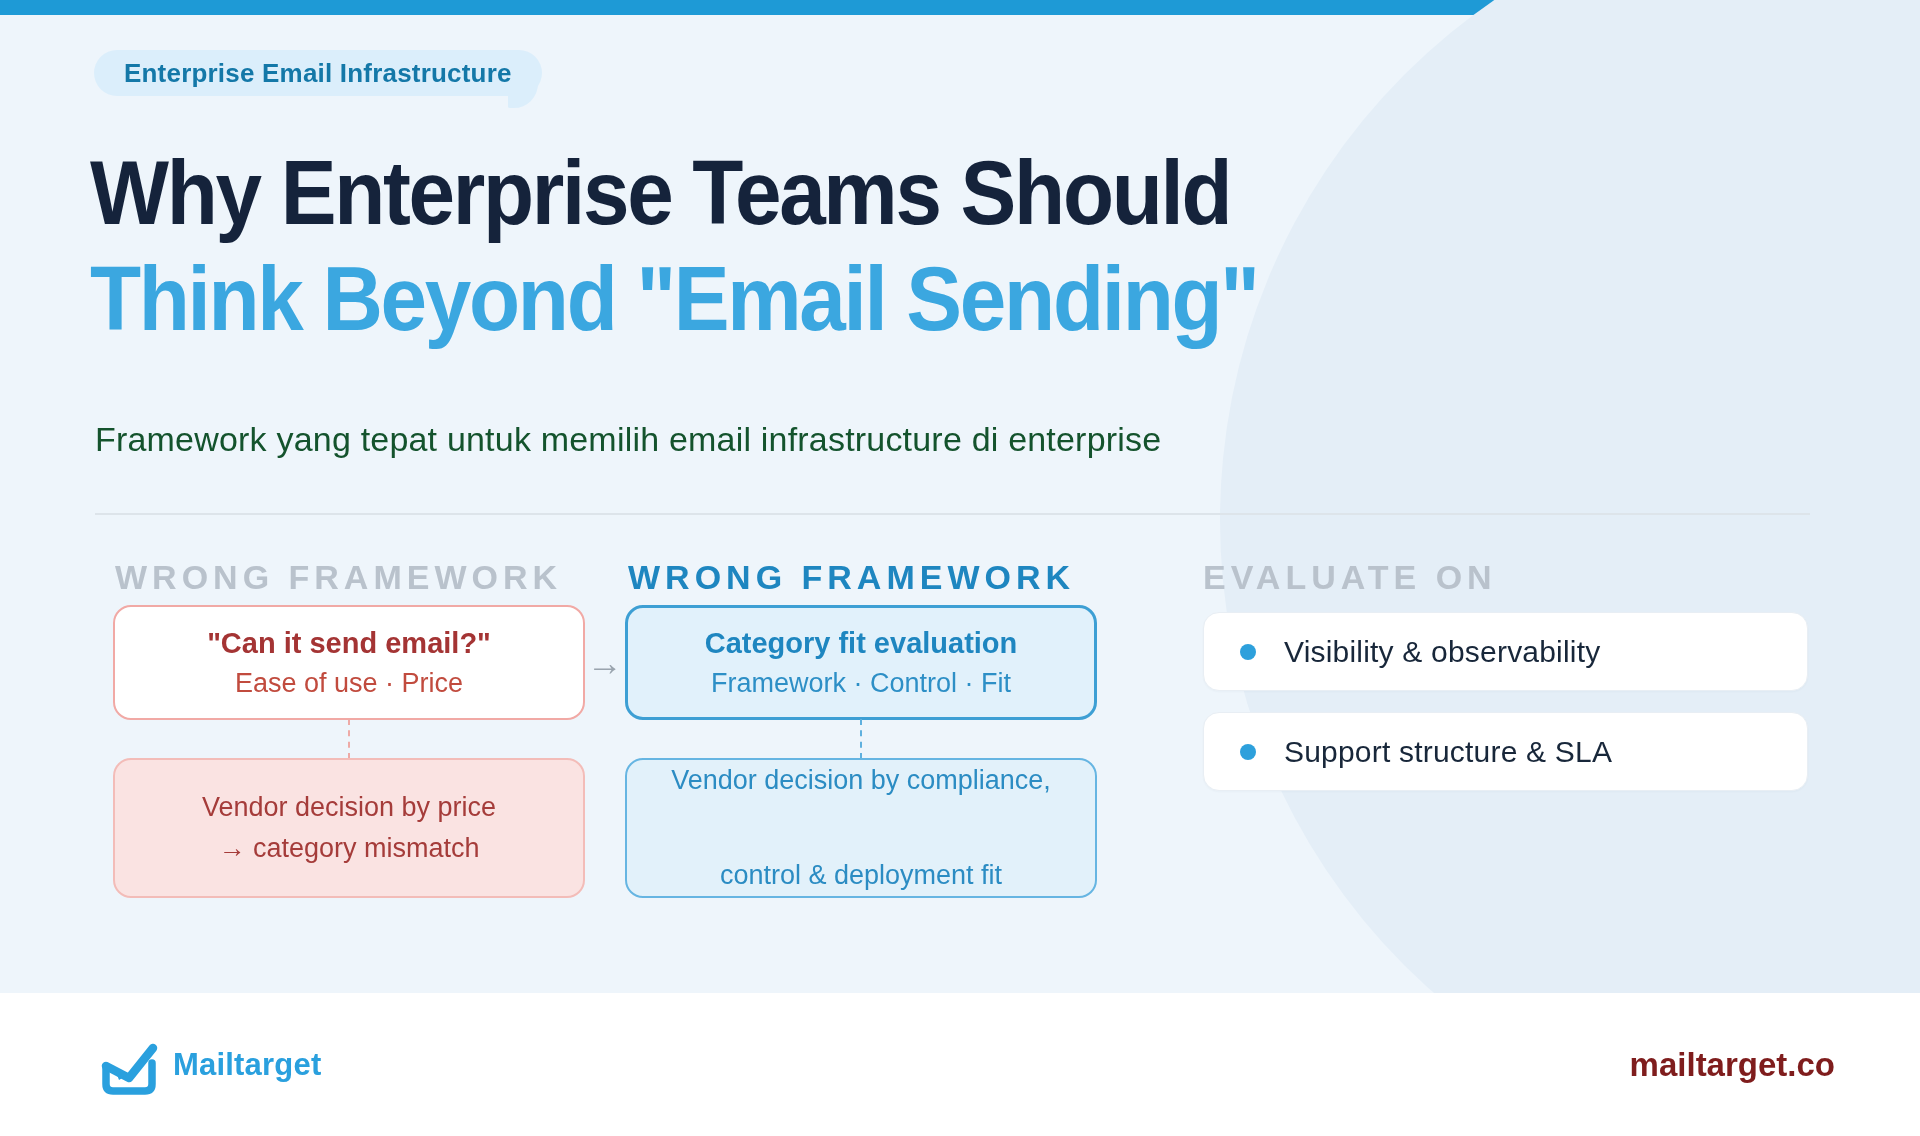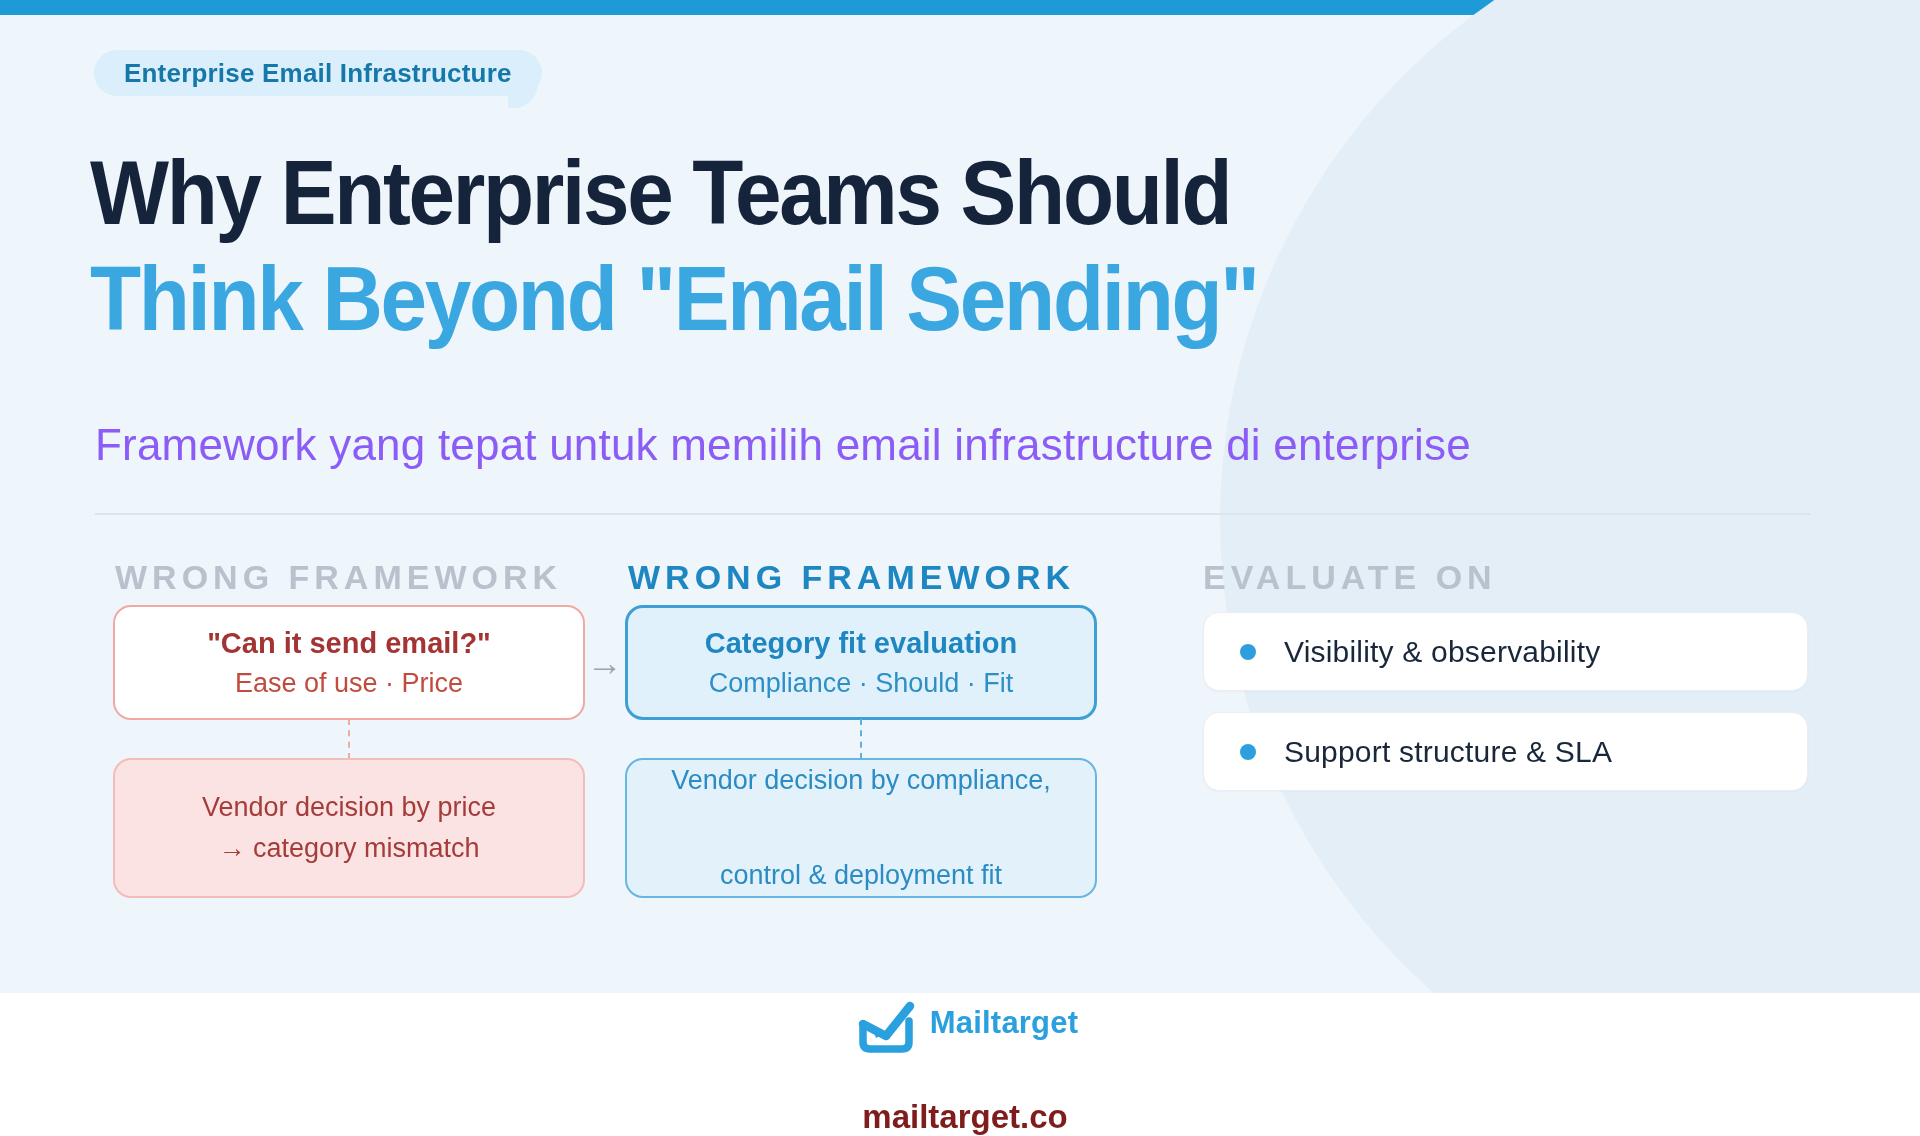--- a/index.html
+++ b/index.html
@@ -26,21 +26,21 @@
   
   .title{
     position:absolute;left:90px;top:140px;margin:0;z-index:2;
     font-size:90px;line-height:106px;font-weight:700;letter-spacing:-2.5px;
     transform:scaleX(.93);transform-origin:left top;white-space:nowrap;
   }
   .title .line1{display:block;color:#15233b;}
   .title .line2{display:block;color:#3ba7e0;}
   .subtitle{
     position:absolute;left:95px;top:420px;z-index:2;
-    font-size:44px;color:#8b5cf6;letter-spacing:.2px;
+    font-size:34px;color:#14532d;letter-spacing:.2px;
   }
   .divider{position:absolute;left:95px;top:513px;width:1715px;height:2px;background:#dde4ea;z-index:2;}
   
   .col-label{
     position:absolute;top:558px;z-index:2;font-size:34px;font-weight:700;letter-spacing:5px;
   }
   .col-label.gray{color:#b9c2cc;}
   .col-label.blue{color:#1e86c0;}
   .lbl-wrong{left:115px;}
   .lbl-right{left:628px;}
@@ -82,21 +82,21 @@
     height:79px;background:#ffffff;border:1.5px solid #e8eef4;border-radius:16px;
     display:flex;align-items:center;padding-left:36px;box-sizing:border-box;margin-bottom:21px;
     box-shadow:0 1px 2px rgba(40,70,100,.03);
   }
   .eval-dot{width:16px;height:16px;border-radius:50%;background:#2da0dc;margin-right:28px;flex:none;}
   .eval-text{font-size:30px;color:#18273a;letter-spacing:.2px;}
   
   .footer{
     position:absolute;left:0;top:993px;width:1920px;height:143px;background:#ffffff;z-index:4;
     display:flex;align-items:center;justify-content:space-between;
-    padding:0 85px 0 95px;box-sizing:border-box;flex-direction:column;
+    padding:0 85px 0 95px;box-sizing:border-box;
   }
   .brand{display:flex;align-items:center;gap:12px;}
   .brand-name{font-size:31px;font-weight:700;color:#2aa0de;letter-spacing:.2px;}
   .site-link{font-size:33px;font-weight:700;color:#7f1d1d;text-decoration:none;text-align:center;}
 </style>
 </head>
 <body>
 
 <div class="page">
 
@@ -123,21 +123,21 @@
 
   <div class="fw-box fw-wrong">
     <div class="fw-title">"Can it send email?"</div>
     <div class="fw-sub">Ease of use · Price</div>
   </div>
 
   <div class="flow-arrow">→</div>
 
   <div class="fw-box fw-right">
     <div class="fw-title">Category fit evaluation</div>
-    <div class="fw-sub">Compliance · Should · Fit</div>
+    <div class="fw-sub">Framework · Control · Fit</div>
   </div>
 
   <div class="connector red"></div>
   <div class="connector blue"></div>
 
   <div class="result-box result-wrong">
     <span>Vendor decision by price</span>
     <span>→ category mismatch</span>
   </div>
 

